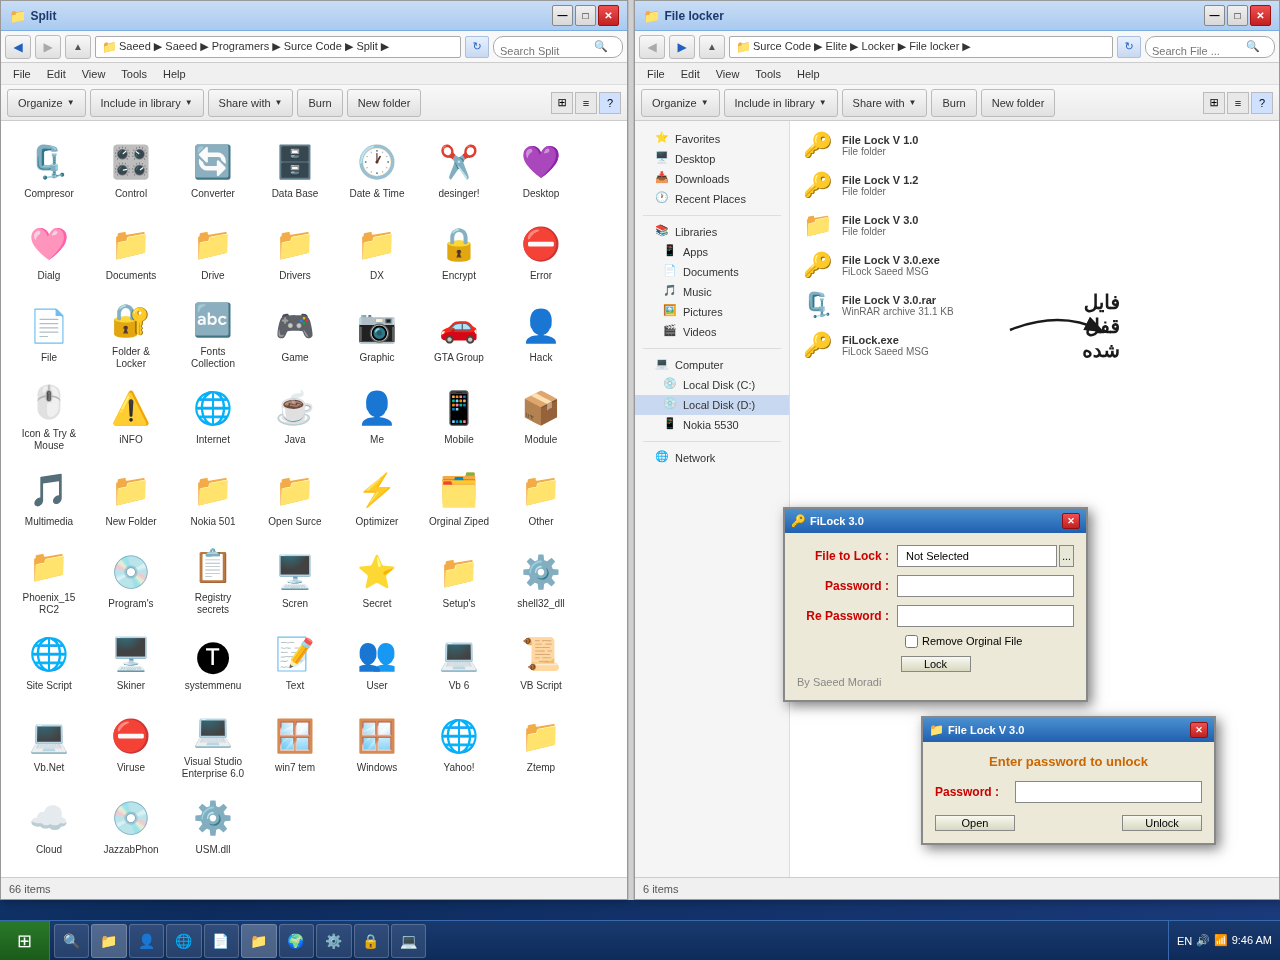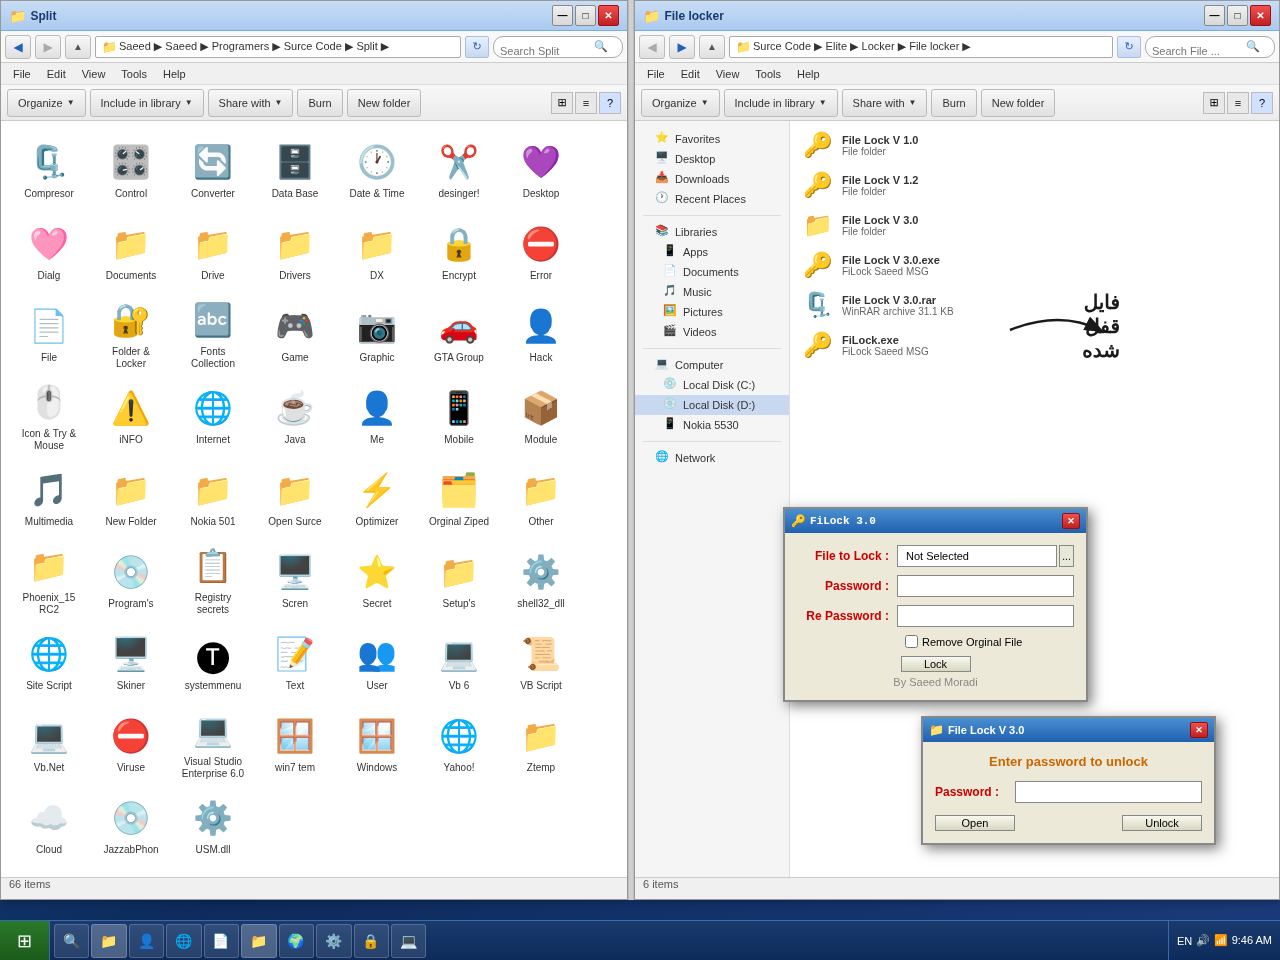--- a/index.html
+++ b/index.html
@@ -53,46 +53,46 @@
     .sidebar-icon { width: 16px; height: 16px; margin-right: 4px; flex-shrink: 0; }
     .divider { height: 1px; background: #ddd; margin: 2px 8px; }
 
     
     .file-grid { flex: 1; overflow-y: auto; padding: 8px; display: flex; flex-wrap: wrap; align-content: flex-start; gap: 2px; background: white; }
     .file-item { width: 80px; height: 80px; display: flex; flex-direction: column; align-items: center; justify-content: center; padding: 4px; cursor: pointer; border: 1px solid transparent; border-radius: 2px; gap: 2px; }
     .file-item-icon { width: 48px; height: 48px; display: flex; align-items: center; justify-content: center; font-size: 32px; flex-shrink: 0; }
     .file-item-name { font-size: 10px; color: #333; text-align: center; line-height: 1.2; word-break: break-word; max-width: 76px; }
 
     
-    .status-bar { height: 22px; background: #f0f0f0; border-top: 1px solid #ccc; display: flex; align-items: flex-start; padding: 0 8px; font-size: 11px; color: #555; }
+    .status-bar { height: 22px; background: #f0f0f0; border-top: 1px solid #ccc; display: flex; align-items: center; padding: 0 8px; font-size: 11px; color: #555; }
 
     
     .file-grid::-webkit-scrollbar { width: 12px; }
     .file-grid::-webkit-scrollbar-track { background: #f0f0f0; }
     .file-grid::-webkit-scrollbar-thumb { background: #c0c0c0; border: 1px solid #aaa; }
 
     
     .left-explorer { position: absolute; top: 0; left: 0; width: 628px; height: 900px; display: flex; flex-direction: column; }
 
     
     .right-explorer { position: absolute; top: 0; left: 634px; width: 646px; height: 900px; display: flex; flex-direction: column; }
 
     
     .dialog-window { position: absolute; background: #ece9d8; border: 2px solid #888; box-shadow: 4px 4px 12px rgba(0,0,0,0.5); }
     .dialog-titlebar { height: 24px; background: linear-gradient(to bottom, #4a90d0, #2060b0); display: flex; align-items: center; padding: 0 6px; color: white; font-size: 11px; font-weight: bold; }
     .dialog-title-icon { margin-right: 4px; font-size: 12px; }
-    .dialog-title-text { flex: 1; font-family: Liberation Mono, monospace; }
+    .dialog-title-text { flex: 1; }
     .dialog-close-btn { width: 18px; height: 16px; background: linear-gradient(to bottom, #f05050, #c02020); border: 1px solid #901010; border-radius: 2px; display: flex; align-items: center; justify-content: center; font-size: 9px; color: white; cursor: pointer; font-weight: bold; }
     .dialog-content { padding: 12px; }
     .dialog-row { display: flex; align-items: center; margin-bottom: 8px; }
     .dialog-label { color: #cc0000; font-weight: bold; font-size: 12px; min-width: 100px; text-align: right; padding-right: 8px; }
     .dialog-input { height: 22px; background: white; border: 1px solid #888; flex: 1; padding: 0 8px; font-size: 11px; outline: none; }
     .dialog-btn { height: 16px; padding: 0 16px; background: linear-gradient(to bottom, #f8f8f0, #d8d8c0); border: 1px solid #888; cursor: pointer; font-size: 11px; }
-    .checkbox-row { display: flex; align-items: center; gap: 4px; margin-left: 108px; margin-bottom: 8px; font-size: 11px; }
-    .dialog-footer { text-align: center; color: #888; font-size: 11px; padding-top: 4px; }
+    .checkbox-row { display: flex; gap: 4px; margin-left: 108px; margin-bottom: 8px; font-size: 11px; }
+    .dialog-footer { text-align: left; color: #888; font-size: 11px; padding-top: 4px; }
     .browse-btn { width: 22px; height: 22px; background: #e8e8d8; border: 1px solid #888; font-size: 10px; cursor: pointer; display: flex; align-items: center; justify-content: center; margin-left: 2px; }
 
     
     .unlock-dialog { position: absolute; background: #ece9d8; border: 2px solid #888; box-shadow: 4px 4px 12px rgba(0,0,0,0.5); }
     .unlock-titlebar { height: 24px; background: linear-gradient(to bottom, #4a90d0, #2060b0); display: flex; align-items: center; padding: 0 6px; color: white; font-size: 11px; font-weight: bold; }
 
     
     .file-list { flex: 1; overflow-y: auto; background: white; padding: 4px; }
     .file-list-item { display: flex; align-items: center; padding: 4px 8px; gap: 8px; cursor: pointer; }
     .file-list-icon { width: 32px; height: 32px; flex-shrink: 0; display: flex; align-items: center; justify-content: center; }

